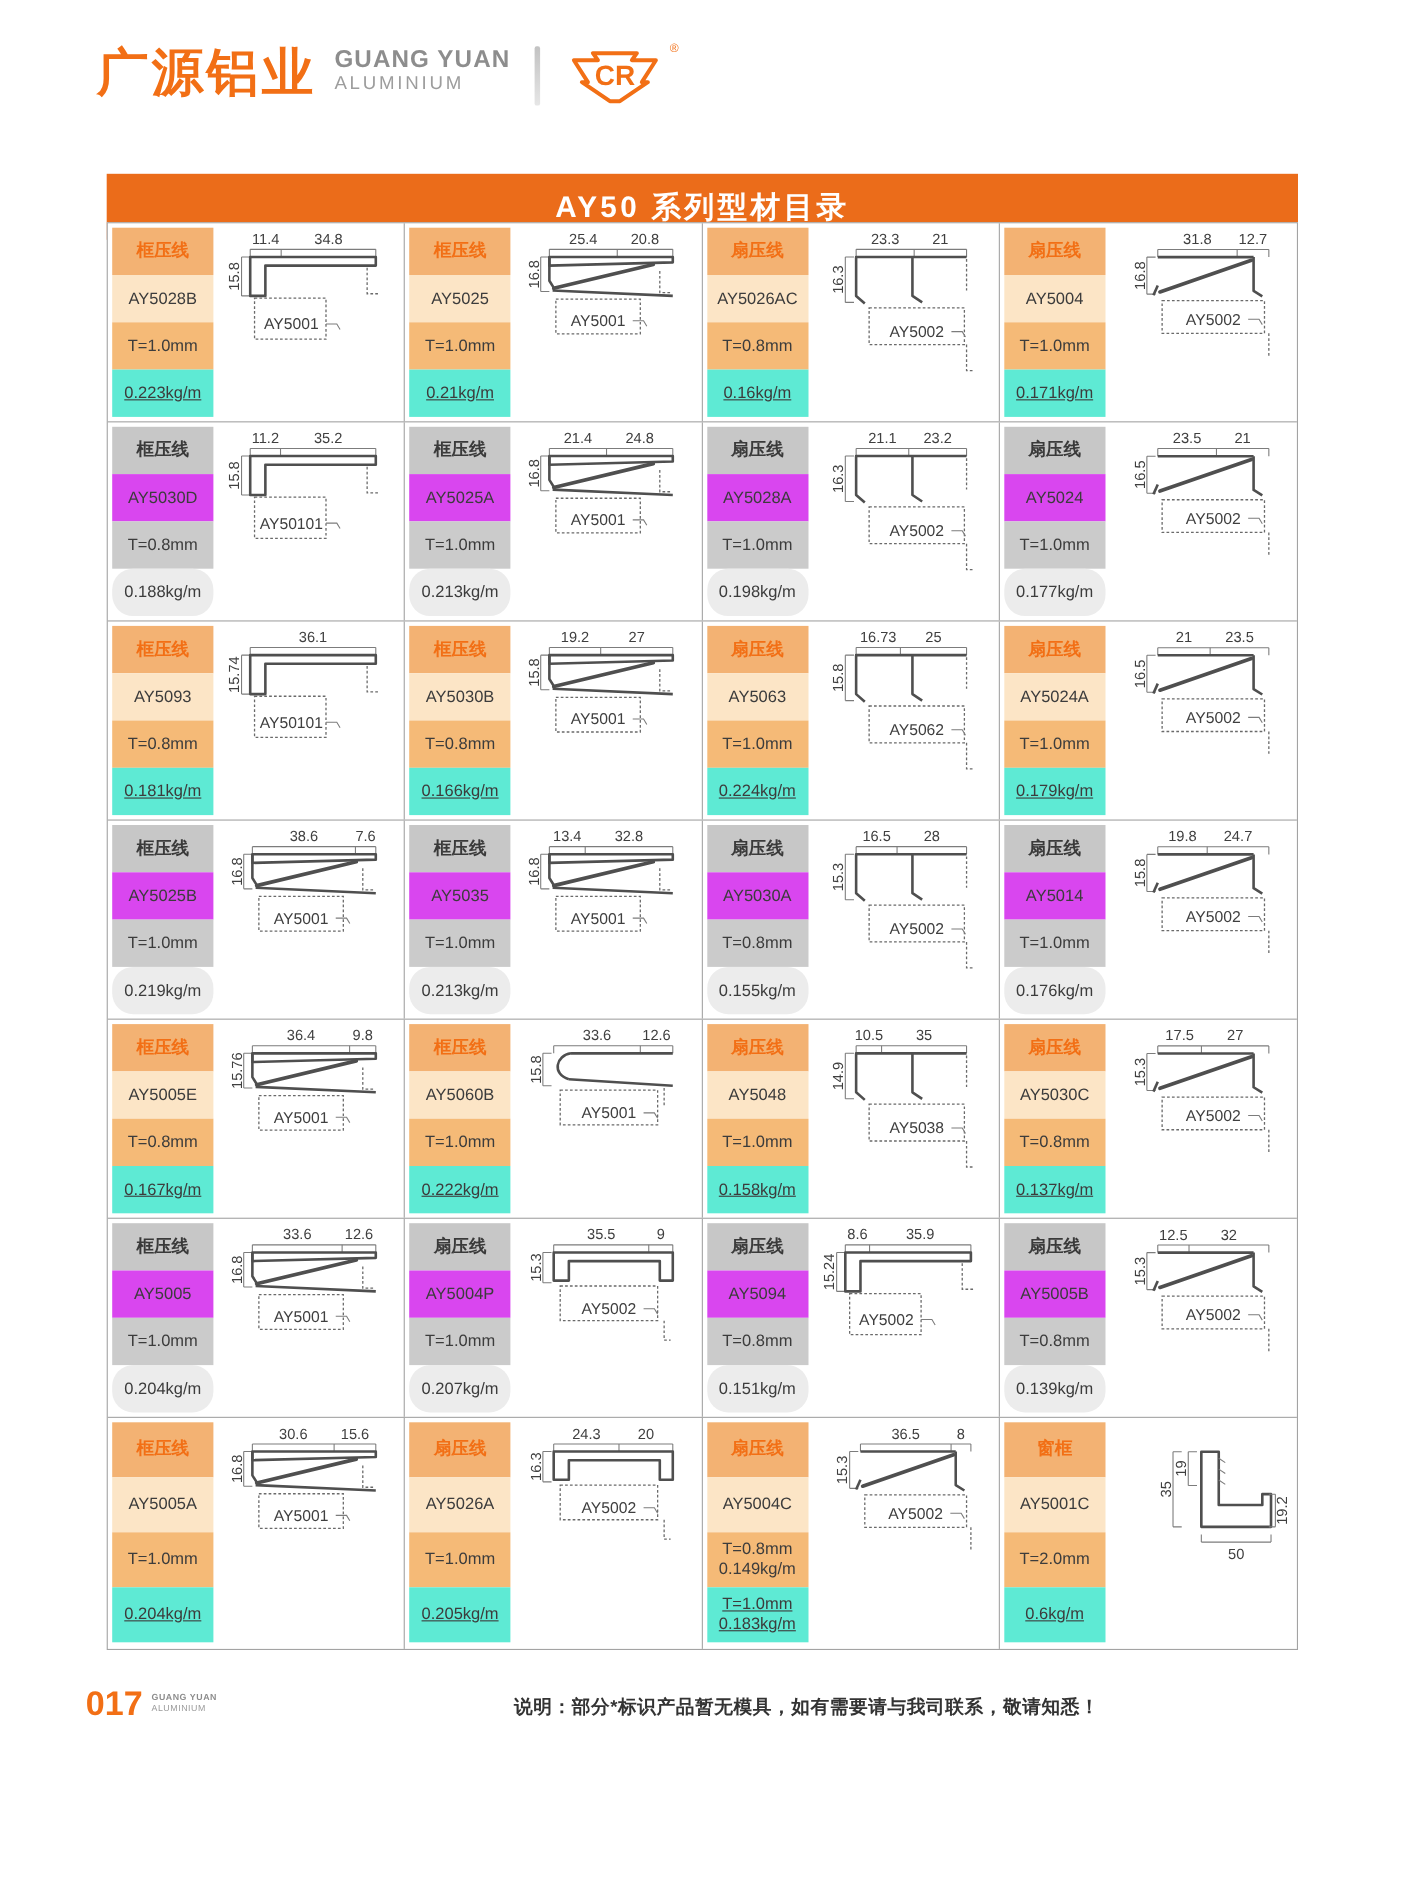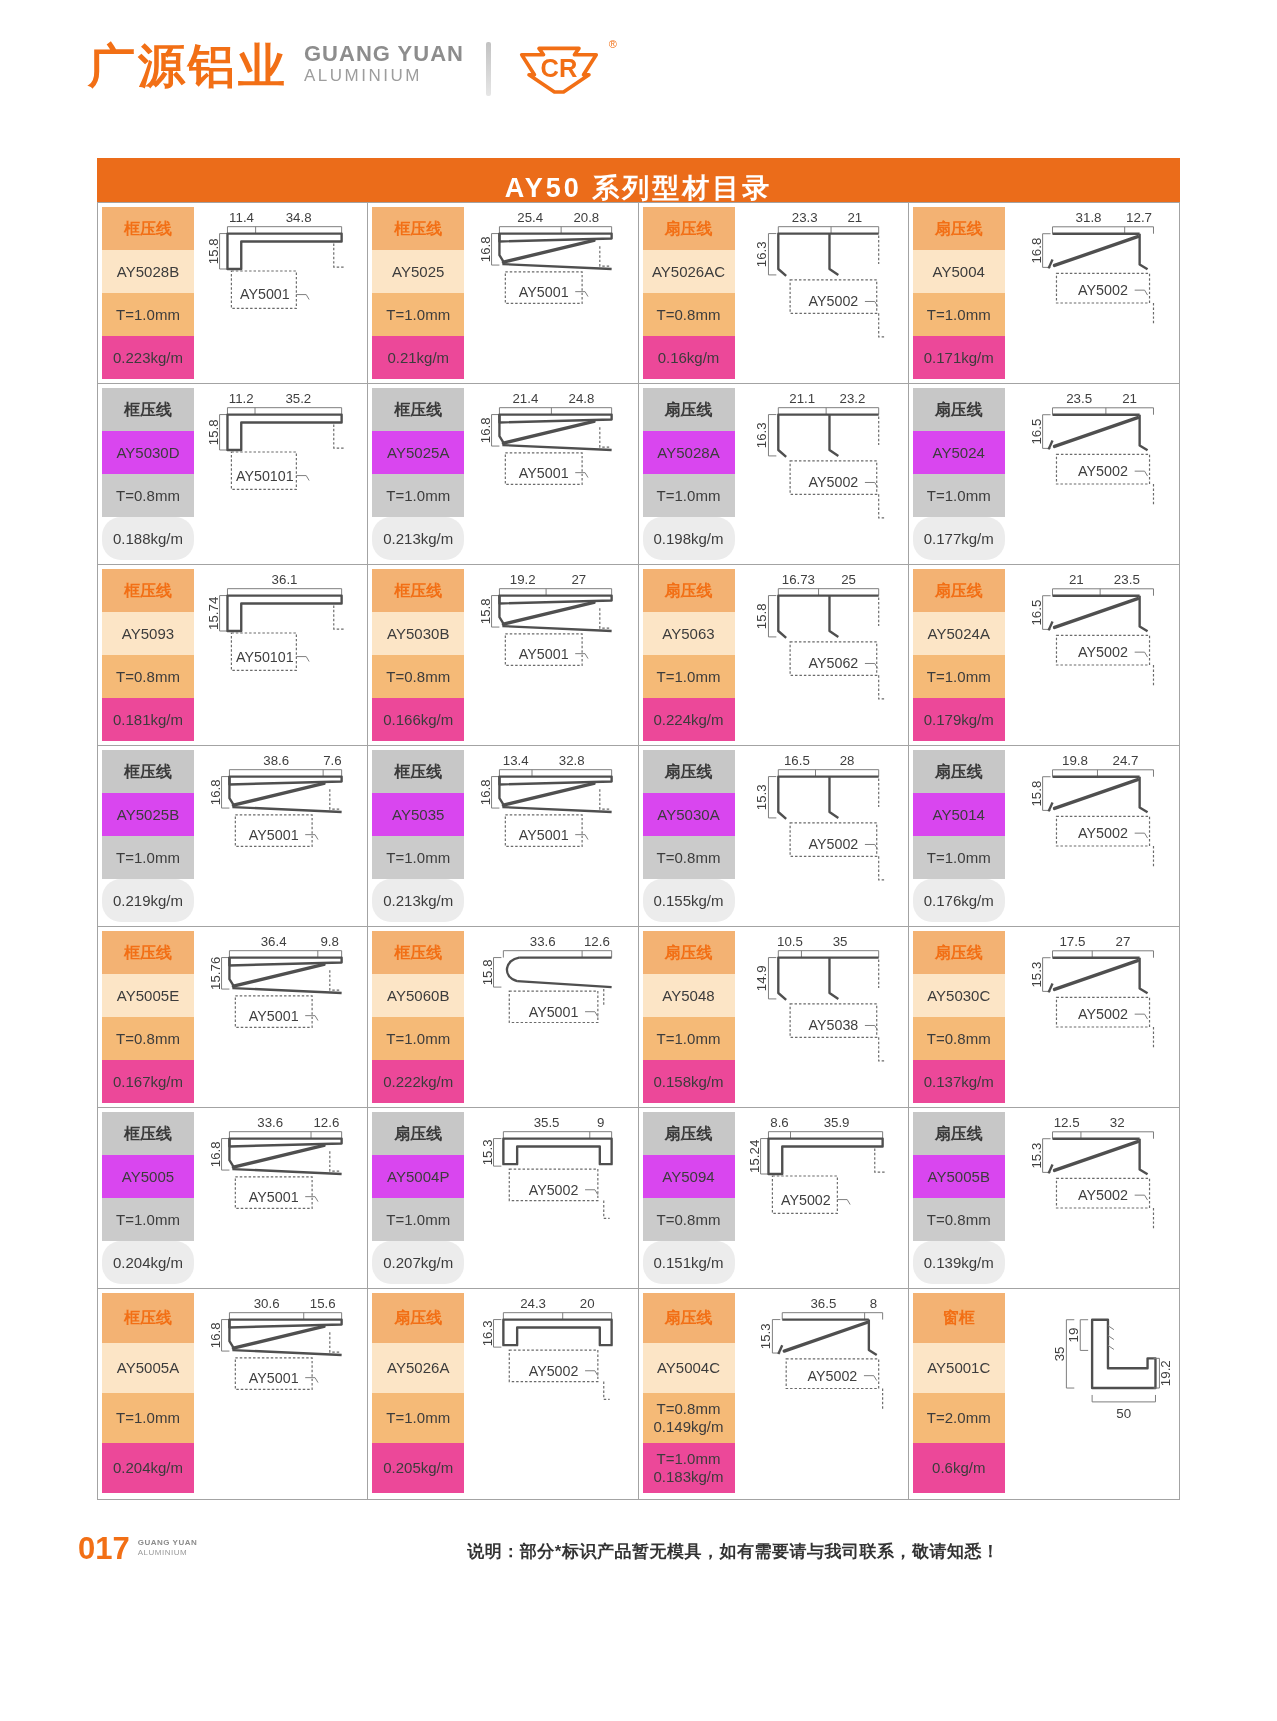--- a/index.html
+++ b/index.html
@@ -28,21 +28,21 @@
   .cell{width:25%;box-sizing:border-box;border-right:1px solid #a3a3a3;display:flex;padding:4px 2px 4px 4px;}
   .cell:last-child{border-right:none;}
   .info{width:92px;flex:none;display:flex;flex-direction:column;}
   .block{height:43px;display:flex;align-items:center;justify-content:center;text-align:center;
     font-size:15px;color:#3c3c3c;white-space:pre-line;line-height:1.2;}
   .row.tall .block{height:50px;}
   .cat{font-weight:bold;font-size:16px;}
   .orange .b1{background:#f3b273;color:#f26f15;}
   .orange .b2{background:#fce5c6;}
   .orange .b3{background:#f5ba77;}
-  .orange .b4{background:#ec4899;}
+  .orange .b4{background:#5eead4;text-decoration:underline;}
   .gray .b1{background:#c7c7c7;color:#3a3a3a;}
   .gray .b2{background:#d946ef;}
   .gray .b3{background:#cbcbcb;}
   .gray .b4{background:#ececec;border-radius:19px;}
   .draw{flex:1;position:relative;text-align:center;}
   .draw svg{width:100%;height:100%;display:block;}
 
   
   .solid{fill:none;stroke:#4f4f4f;stroke-width:2.4;stroke-linejoin:round;}
   .thick{fill:none;stroke:#4f4f4f;stroke-width:3.4;stroke-linecap:round;}

